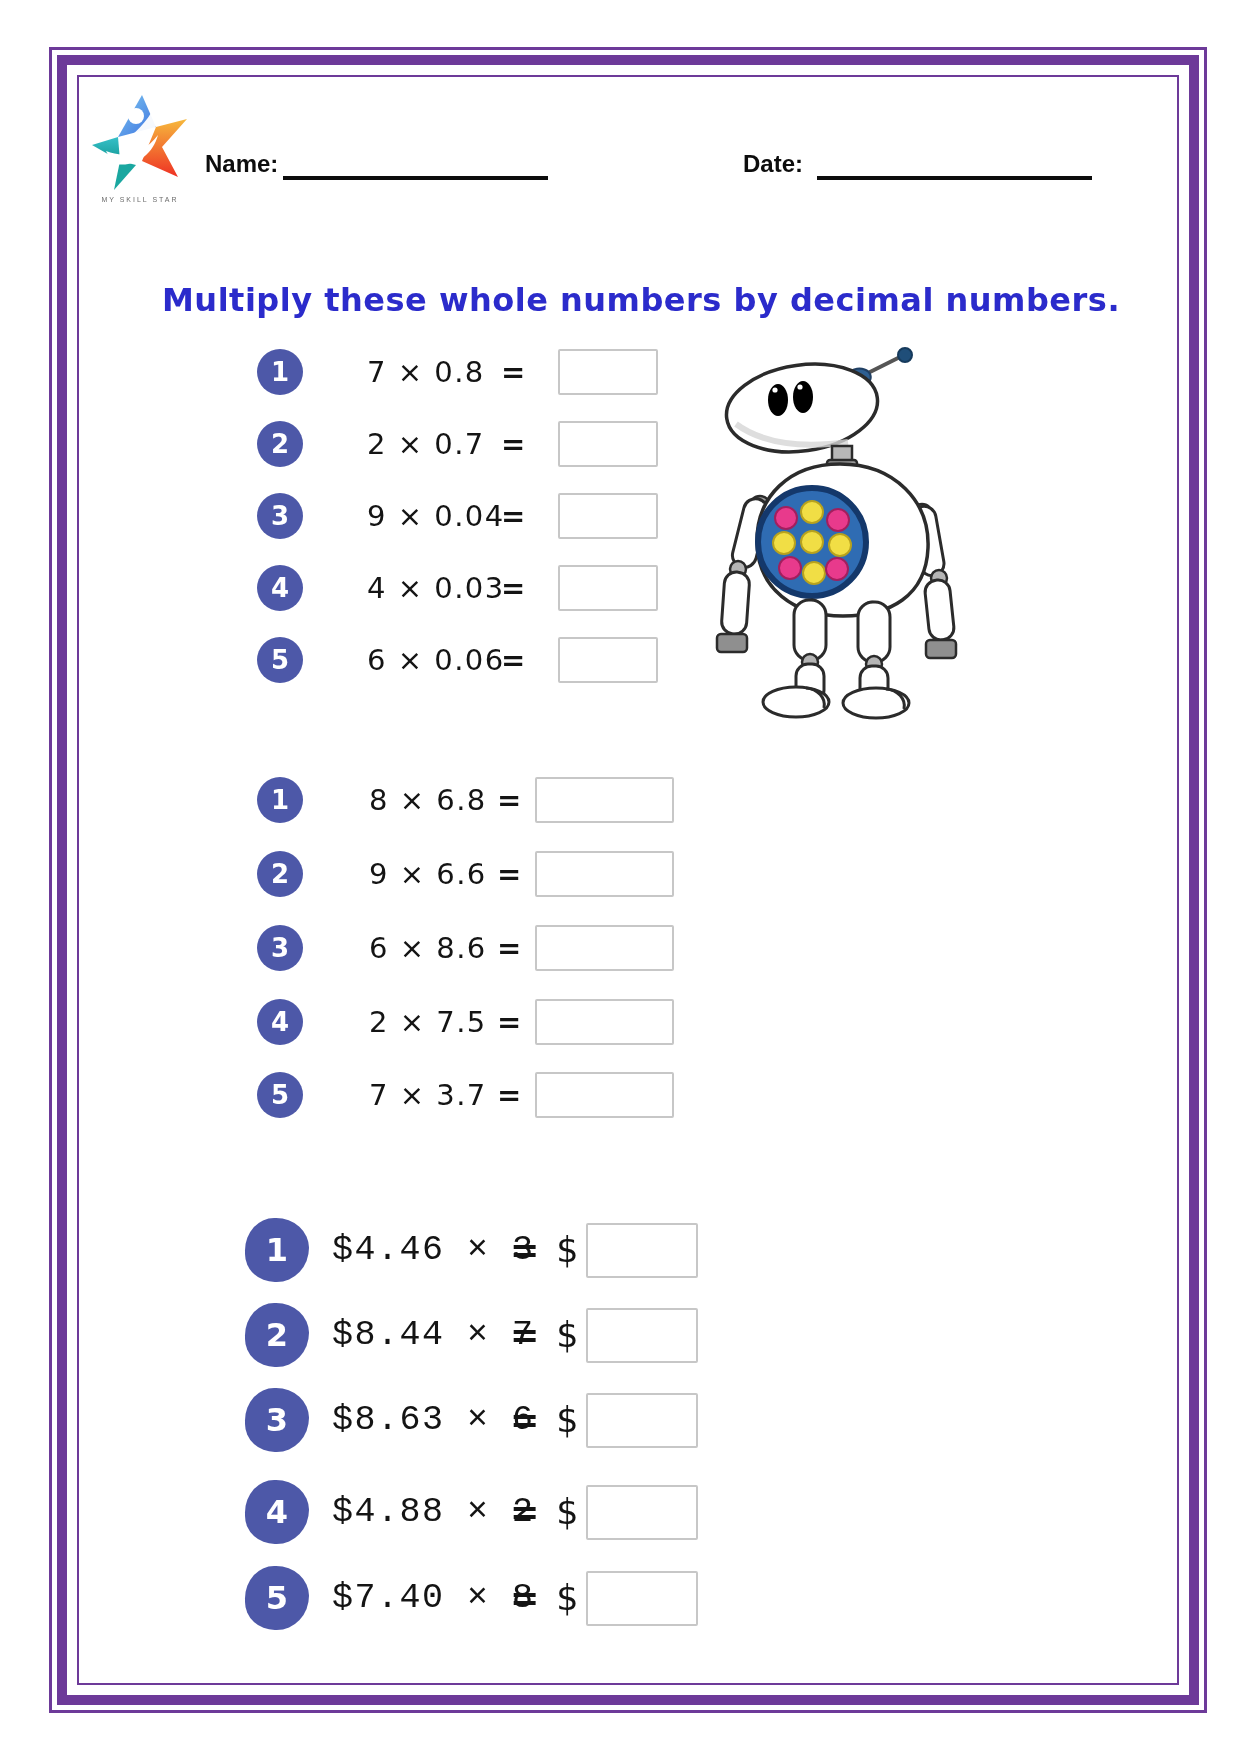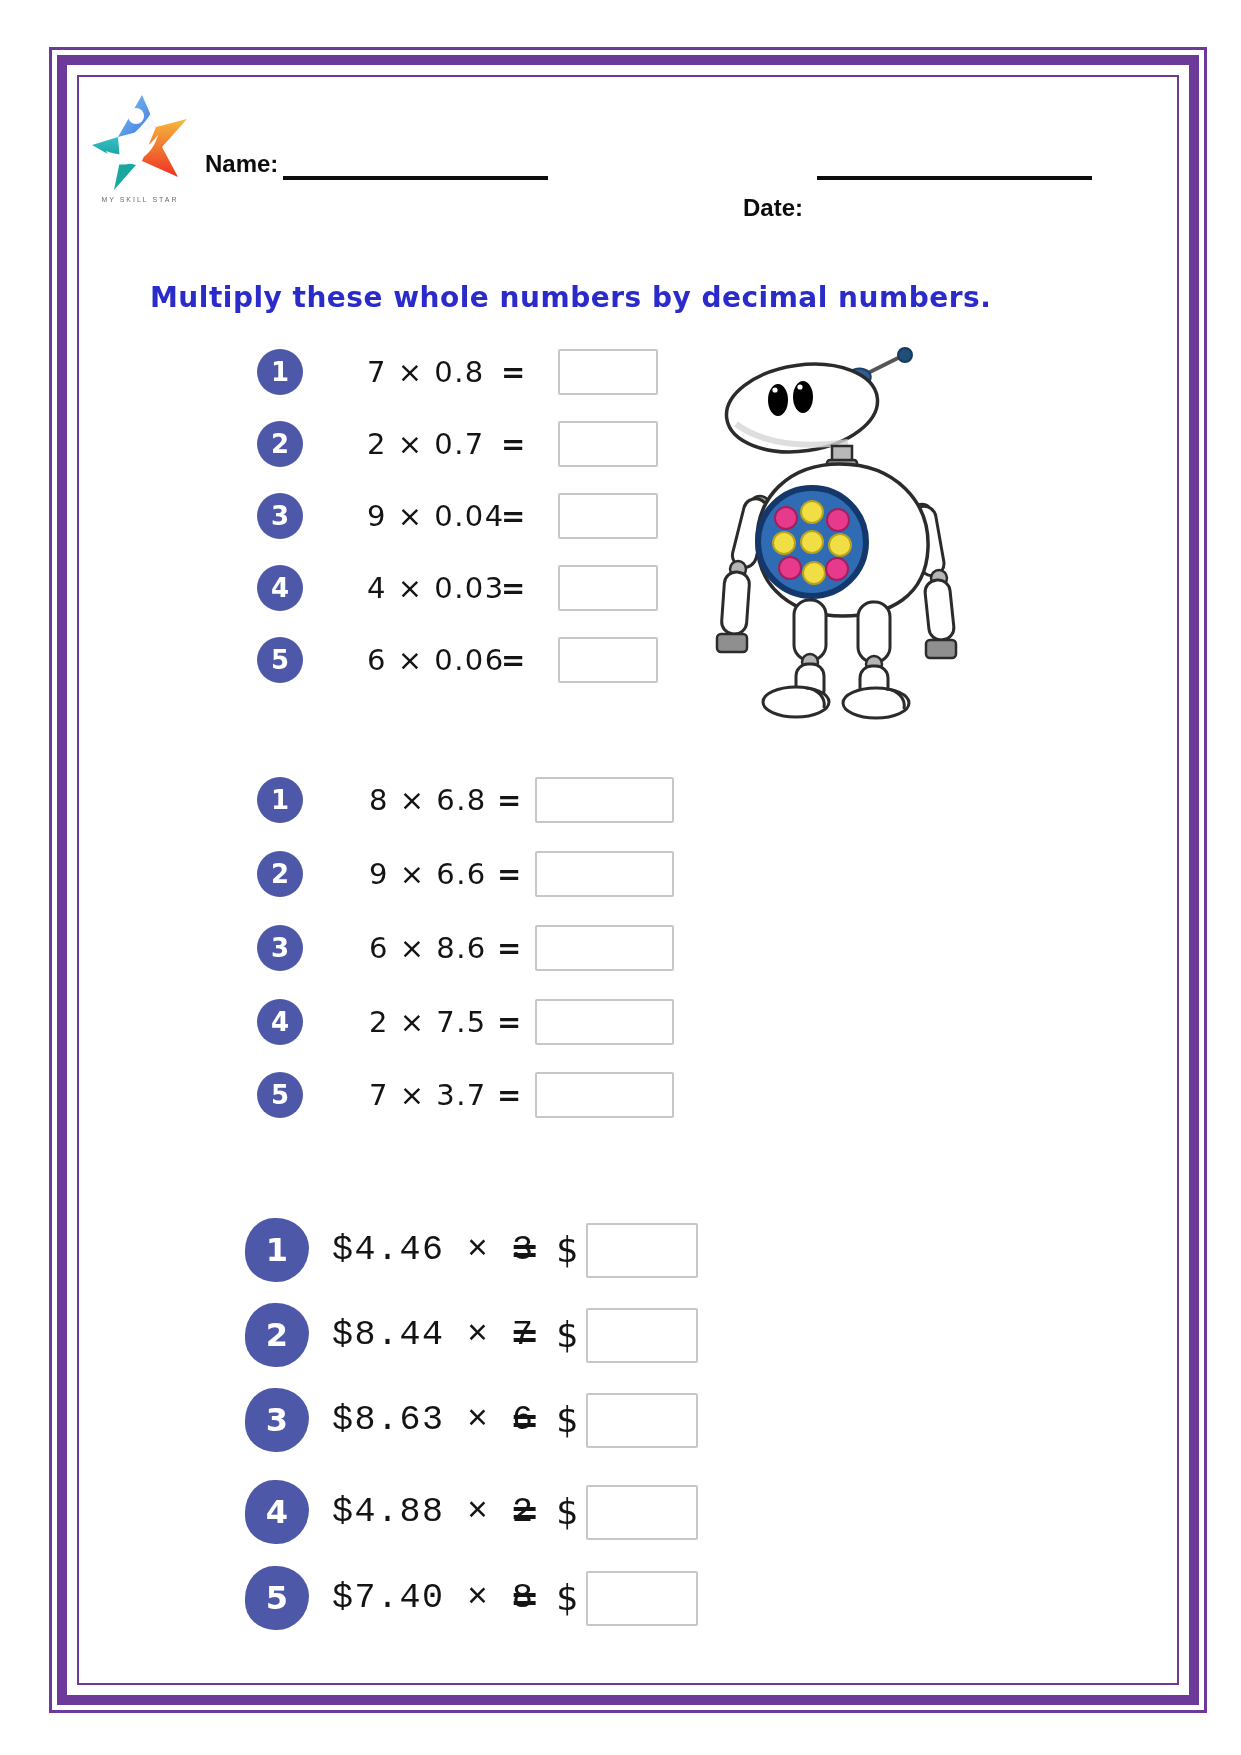--- a/index.html
+++ b/index.html
@@ -11,27 +11,27 @@
   .frame-inner{position:absolute;left:77px;top:75px;right:76px;bottom:70px;border:2px solid var(--purple,#6d3a99);}
 
   
   .logo{position:absolute;left:80px;top:92px;width:120px;text-align:center;}
   .logo svg{width:100px;height:102px;display:block;margin:0 auto;}
   .logo-caption{font-family:"Liberation Sans",sans-serif;font-size:7px;letter-spacing:2px;color:#6b6b6b;margin-top:2px;white-space:nowrap;}
 
   
   .hdr-label{position:absolute;font-family:"Liberation Sans",sans-serif;font-weight:bold;font-size:24px;color:#0d0d0d;}
   .name-label{left:205px;top:150px;}
-  .date-label{left:743px;top:150px;margin-top:44px;}
+  .date-label{left:743px;top:150px;}
   .hdr-line{position:absolute;height:4px;background:#0d0d0d;top:176px;}
   .name-line{left:283px;width:265px;}
   .date-line{left:817px;width:275px;}
 
   
-  .title{position:absolute;left:150px;top:281px;font-size:28px;font-weight:600;
+  .title{position:absolute;left:162px;top:281px;font-size:32px;font-weight:600;
          color:var(--titleblue,#2b2bcb);letter-spacing:0.5px;}
 
   
   .row{position:absolute;left:257px;display:flex;align-items:center;height:52px;color:#141414;}
   .badge{width:46px;height:46px;border-radius:50%;background:var(--badge,#4d58a8);color:#fff;
          display:flex;align-items:center;justify-content:center;font-size:26px;font-weight:bold;flex:0 0 auto;}
   .expr{font-size:29px;letter-spacing:1.5px;white-space:nowrap;}
   .eq{font-size:29px;font-weight:bold;}
   .box{box-sizing:border-box;border:2px solid #c7c7c7;background:#fff;border-radius:2px;outline:none;
        font-size:26px;font-family:"DejaVu Sans",sans-serif;color:#141414;padding:0 8px;}

